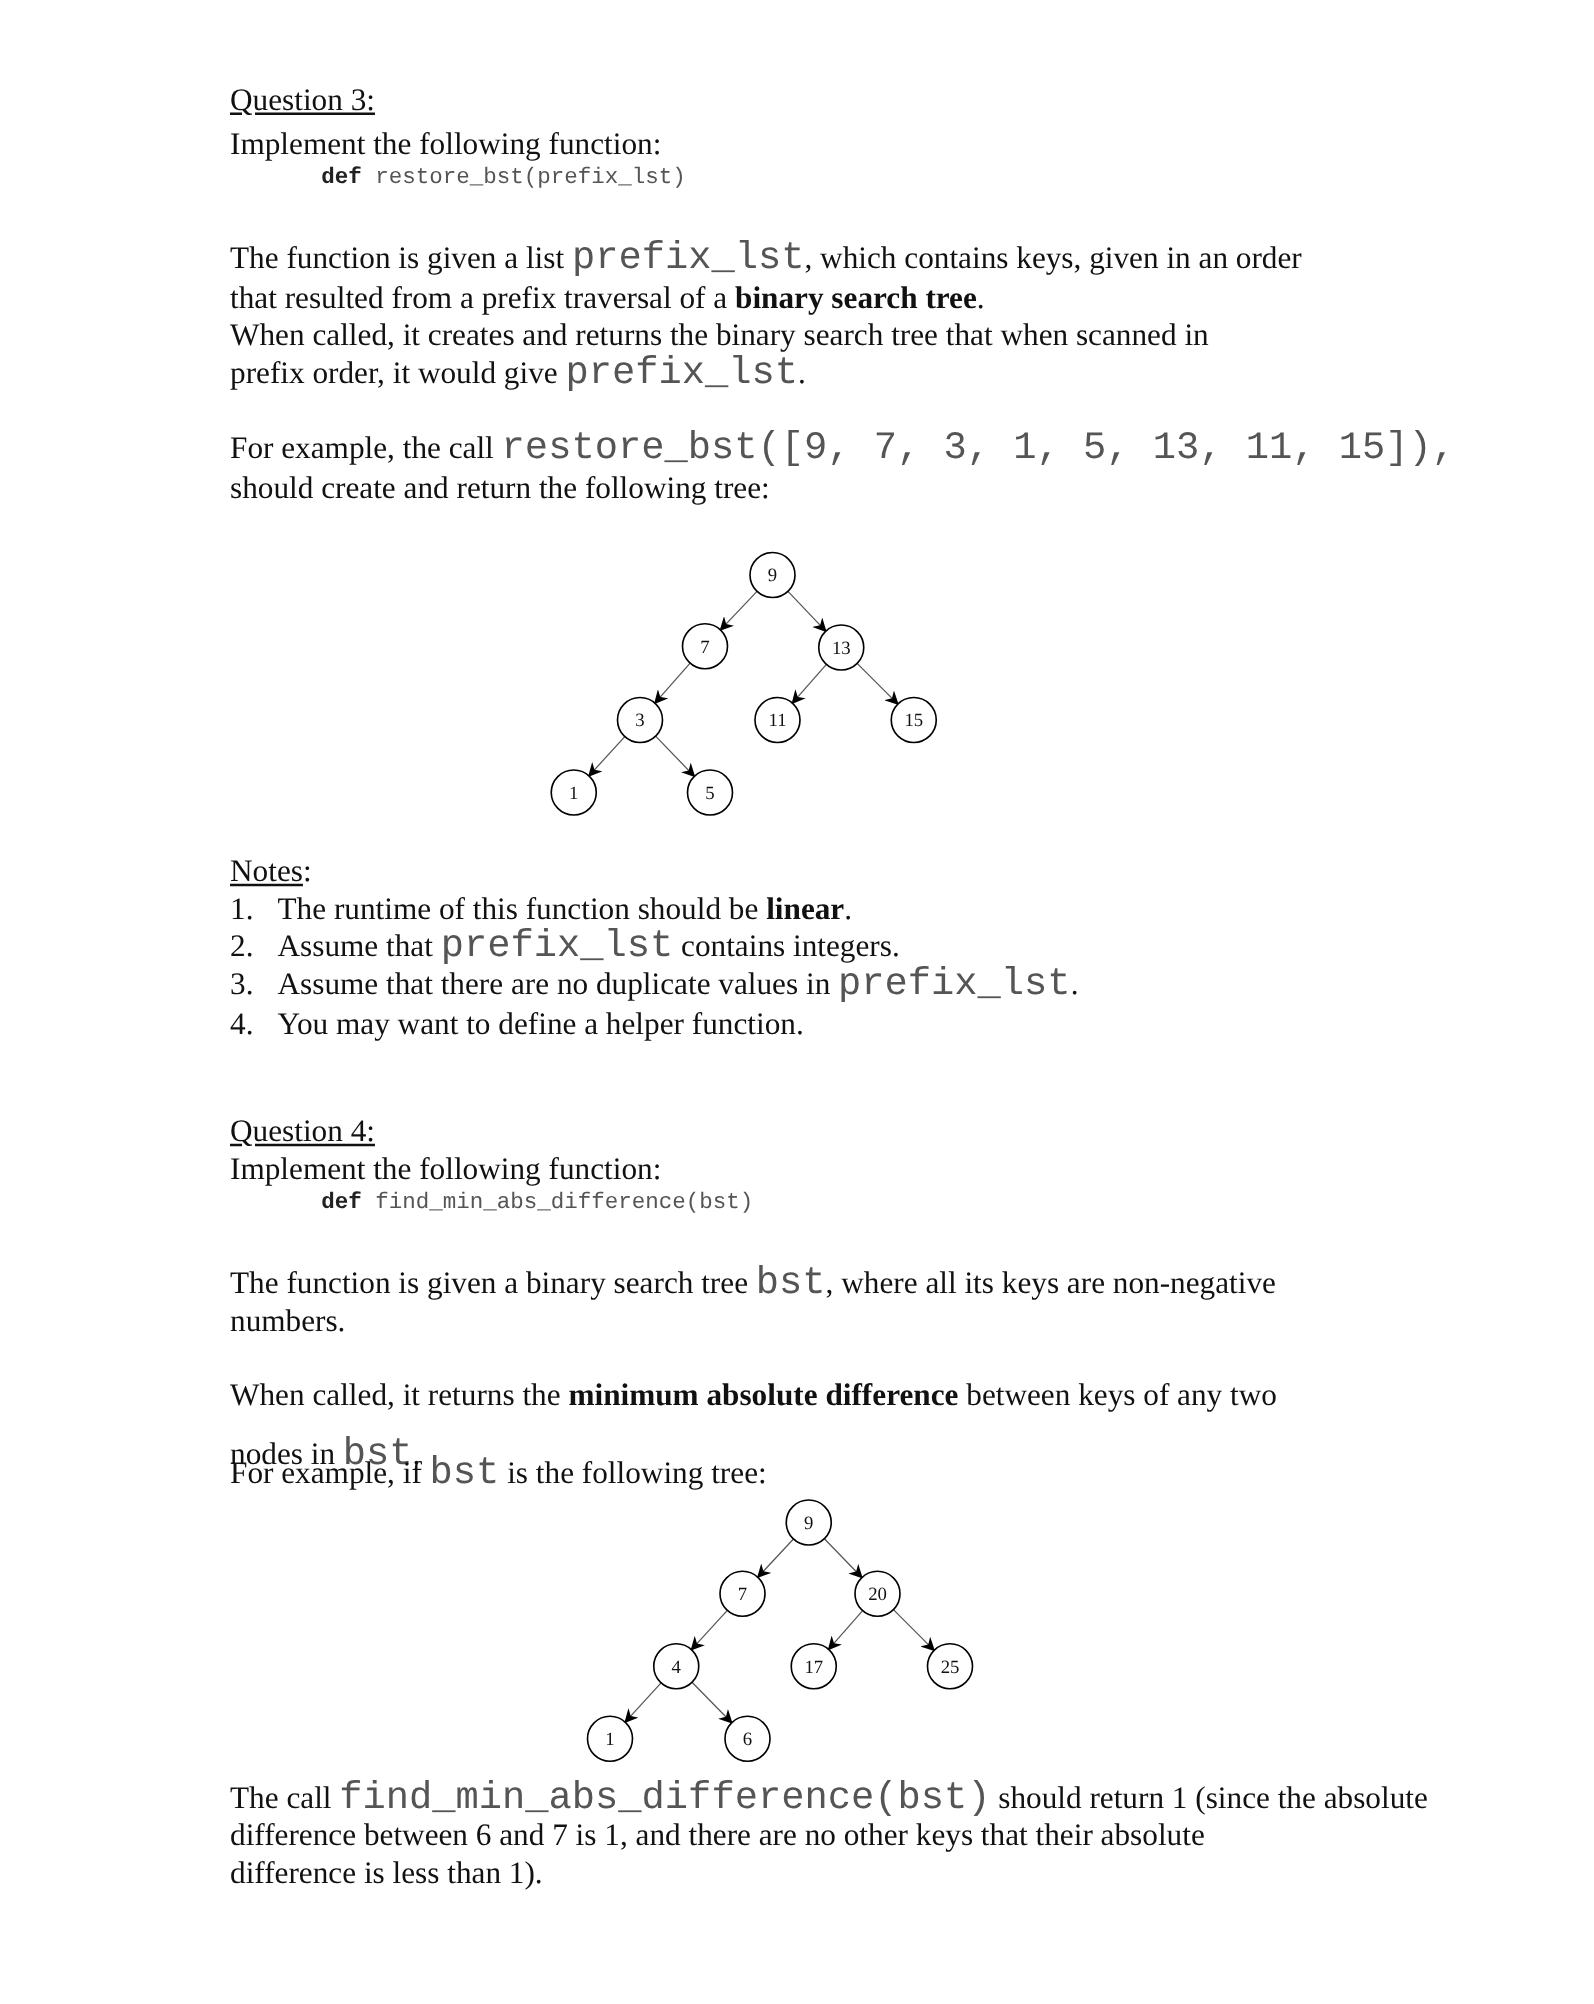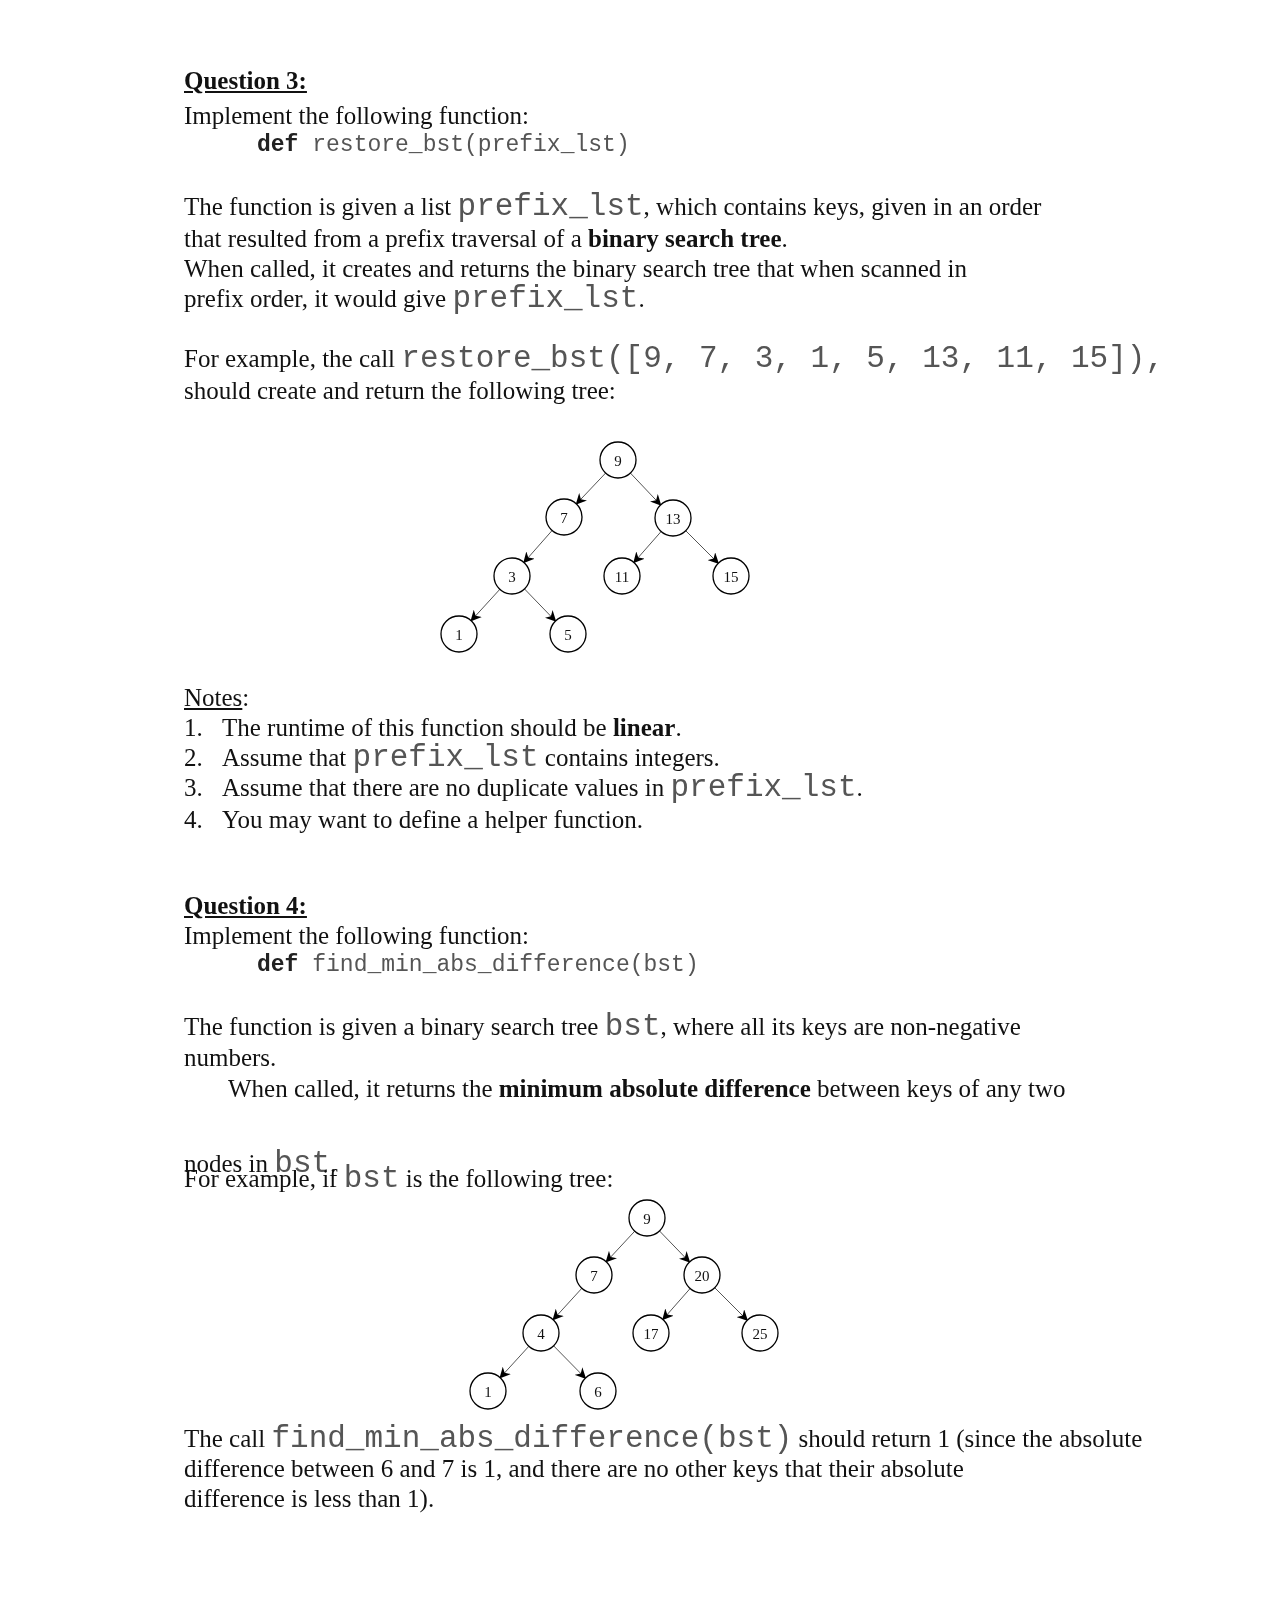--- a/index.html
+++ b/index.html
@@ -1,22 +1,22 @@
 <!DOCTYPE html>
 <html><head>
 <meta charset="utf-8">
 <style>
   html, body { margin: 0; padding: 0; background: #ffffff; }
   body { width: 1275px; height: 1603px; position: relative; overflow: hidden;
          font-family: "DejaVu Serif", "Liberation Serif", serif; color: #111; }
   .serif { font-family: "Liberation Serif", "DejaVu Serif", serif; font-size: 25px; line-height: 30px; }
   .abs { position: absolute; left: 184px; white-space: nowrap; }
-  .heading { font-weight: bold; text-decoration: underline; }
+  .heading { font-weight: normal; text-decoration: underline; }
   .code { font-family: "Liberation Mono", "DejaVu Sans Mono", monospace; color: #555; font-size: 31px; }
-  .codeline { font-family: "Liberation Mono", "DejaVu Sans Mono", monospace; font-size: 23px; color: #555; }
+  .codeline { font-family: "Liberation Mono", "DejaVu Sans Mono", monospace; font-size: 18px; color: #555; }
   .kw { font-weight: bold; color: #222; }
   b { font-weight: bold; }
   .u { text-decoration: underline; text-align: right; }
   .note { position: absolute; left: 184px; white-space: nowrap; }
   .note .num { display: inline-block; width: 38px; }
   svg.tree { position: absolute; left: 0; top: 0; }
   svg.tree circle { fill: #fff; stroke: #000; stroke-width: 1.3; }
   svg.tree line { stroke: #555; stroke-width: 1; }
   svg.tree text { font-family: "Liberation Serif", "DejaVu Serif", serif; font-size: 15px; fill: #111; text-anchor: middle; dominant-baseline: central; }
 </style>
@@ -113,21 +113,21 @@
 <div class="abs serif" style="top:921px;">Implement the following function:</div>
 <div class="abs codeline" style="top:952px; left:257px;">
   <span class="kw">def</span>
   <span>find_min_abs_difference(bst)</span>
 </div>
 
 <div class="abs serif" style="top:1012px;">
   <span>The function is given a binary search tree </span><span class="code">bst</span><span>, where all its keys are non-negative</span>
 </div>
 <div class="abs serif" style="top:1043px;">numbers.</div>
-<div class="abs serif" style="top:1074px;margin-left:44px;">
+<div class="abs serif" style="top:1102px;">
   <span>When called, it returns the </span><b>minimum absolute difference</b><span> between keys of any two</span>
 </div>
 <div class="abs serif" style="top:1104px;margin-top:45px;">
   <span>nodes in </span><span class="code">bst</span><span>.</span>
 </div>
 
 <div class="abs serif" style="top:1164px;">
   <span>For example, if </span><span class="code">bst</span><span> is the following tree:</span>
 </div>
 

